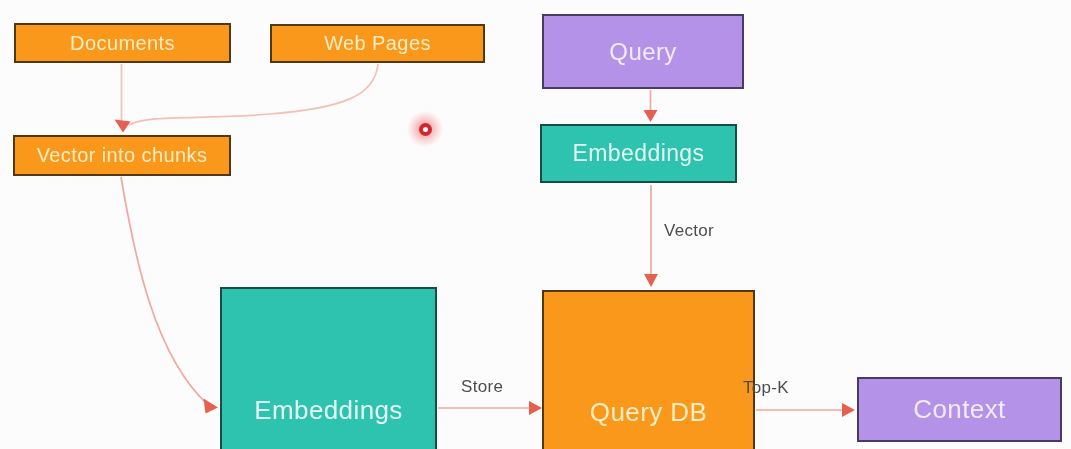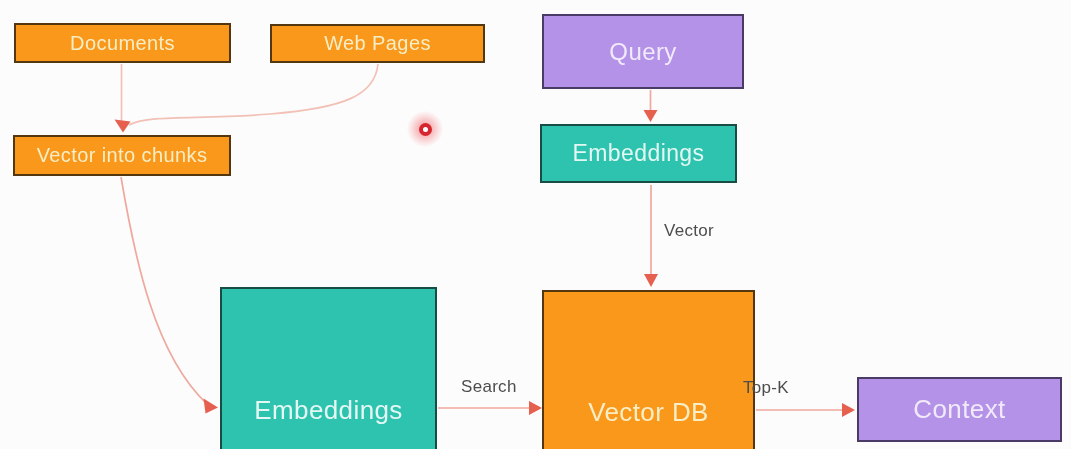--- a/index.html
+++ b/index.html
@@ -85,24 +85,24 @@
 <div id="n-query" class="node purple">
   <span>Query</span>
 </div>
 <div id="n-emb-q" class="node teal">
   <span>Embeddings</span>
 </div>
 <div id="n-emb-d" class="node teal">
   <span>Embeddings</span>
 </div>
 <div id="n-vectordb" class="node orange">
-  <span>Vector DB</span>
+  <span>Query DB</span>
 </div>
 <div id="n-context" class="node purple">
   <span>Context</span>
 </div>
 
 <div id="lbl-search" class="edge-label">Vector</div>
-<div id="lbl-store" class="edge-label">Search</div>
+<div id="lbl-store" class="edge-label">Store</div>
 <div id="lbl-topk" class="edge-label">Top-K</div>
 
 <div class="cursor-glow"></div>
 <div class="cursor-ring"></div>
 
 </body></html>

